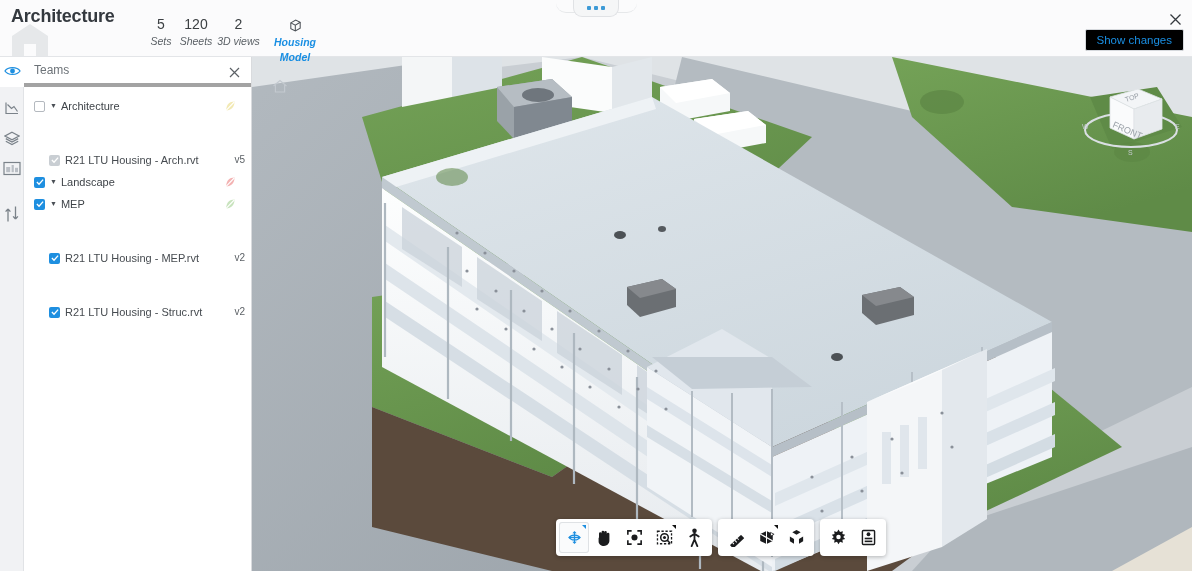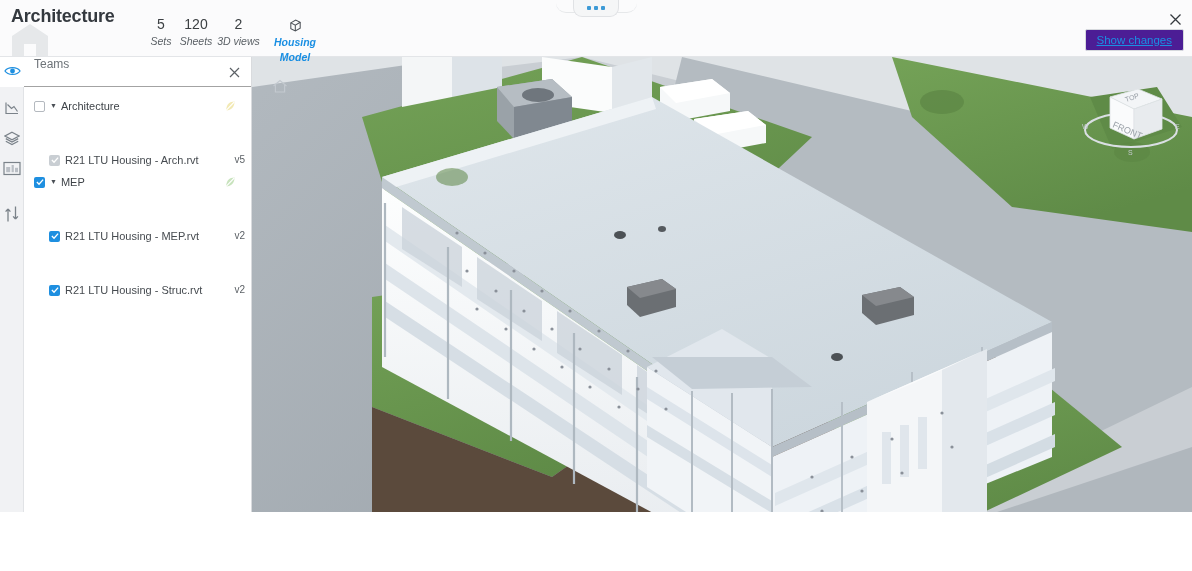--- a/index.html
+++ b/index.html
@@ -2,21 +2,21 @@
 <html><head>
 <meta charset="utf-8">
 <style>
   * { box-sizing: border-box; margin: 0; padding: 0; }
   html, body {
     width: 1192px; height: 571px;
     overflow: hidden;
     font-family: "Liberation Sans", sans-serif;
     background: #ffffff;
   }
-  #app { position: relative; width: 1192px; height: 512px; overflow: hidden; }
+  #app { position: relative; width: 1192px; height: 571px; overflow: hidden; }
 
   
   #header {
     position: absolute; left: 0; top: 0; width: 1192px; height: 57px;
     background: #fbfbfc;
     border-bottom: 1px solid #e3e5e8;
     z-index: 20;
   }
   #house-logo {
     position: absolute; left: 6px; top: 22px; width: 48px; height: 35px;
@@ -54,23 +54,23 @@
   #notch-wing-r { left: 617px; border-radius: 0 0 10px 0; }
 
   #close-x {
     position: absolute; right: 6px; top: 8px; width: 22px; height: 22px;
     display: flex; align-items: center; justify-content: center;
     cursor: pointer; color: #3c4043; font-size: 17px; line-height: 1;
   }
   #show-changes-btn {
     position: absolute; right: 8px; top: 29px;
     height: 22px; padding: 0 11px;
-    background: #4c1d95; border: 1px solid #d6d9dd; border-radius: 2px;
+    background: #000000; border: 1px solid #d6d9dd; border-radius: 2px;
     color: #1a8fe3; font-size: 11.5px; line-height: 20px;
-    cursor: pointer; white-space: nowrap; text-decoration: underline;
+    cursor: pointer; white-space: nowrap;
   }
 
   
   #icon-rail {
     position: absolute; left: 0; top: 57px; width: 24px; height: 514px;
     background: #f1f2f4; border-right: 1px solid #e1e3e6;
     z-index: 15;
   }
   .rail-btn {
     position: relative; width: 24px; height: 30px;
@@ -81,22 +81,22 @@
   .rail-btn.boxed  { }
   .rail-gap { height: 8px; }
 
   
   #teams-panel {
     position: absolute; left: 24px; top: 57px; width: 228px; height: 514px;
     background: #ffffff; border-right: 1px solid #d9dbde;
     z-index: 14;
   }
   #panel-header {
-    position: relative; height: 30px; border-bottom: 1px solid #a3a3a3;
-    display: flex; align-items: flex-start;
+    position: relative; height: 30px; border-bottom: 4px solid #a3a3a3;
+    display: flex; align-items: center;
   }
   #panel-title { margin-left: 10px; font-size: 12px; color: #6d7378; }
   #panel-close {
     position: absolute; right: 8px; top: 6px; width: 18px; height: 18px;
     display: flex; align-items: center; justify-content: center;
     font-size: 14px; color: #5c6166; cursor: pointer; line-height: 1;
   }
   #tree { padding-top: 8px; }
   .tree-row {
     position: relative; height: 22px; display: flex; align-items: center;
@@ -295,20 +295,35 @@
       <div class="tree-row child">
         <span class="cb dim">
           <svg width="8" height="8" viewBox="0 0 9 9">
               <path d="M1 4.6 L3.4 7 L8 1.8" stroke="#ffffff" stroke-width="1.5" fill="none"></path>
             </svg>
         </span>
         <span class="node-label">R21 LTU Housing - Arch.rvt</span>
         <span class="ver">v5</span>
       </div>
 
+      <div class="tree-row group">
+        <span class="cb on">
+          <svg width="8" height="8" viewBox="0 0 9 9">
+              <path d="M1 4.6 L3.4 7 L8 1.8" stroke="#ffffff" stroke-width="1.5" fill="none"></path>
+            </svg>
+        </span>
+        <span class="caret">▼</span>
+        <span class="node-label">Landscape</span>
+        <span class="leaf-badge">
+          <svg width="14" height="14" viewBox="0 0 14 14">
+            <path d="M11.5 2.5 C11.5 8 8.2 11.4 3.2 11.4 C3.2 5.8 6.4 2.5 11.5 2.5 Z" fill="#f3b2b2"></path>
+            <path d="M2.4 12.2 L11.2 3" stroke="#ffffff" stroke-width="1.1" fill="none"></path>
+          </svg>
+        </span>
+      </div>
 
       <div class="tree-row group">
         <span class="cb on">
           <svg width="8" height="8" viewBox="0 0 9 9">
               <path d="M1 4.6 L3.4 7 L8 1.8" stroke="#ffffff" stroke-width="1.5" fill="none"></path>
             </svg>
         </span>
         <span class="caret">▼</span>
         <span class="node-label">MEP</span>
         <span class="leaf-badge">

